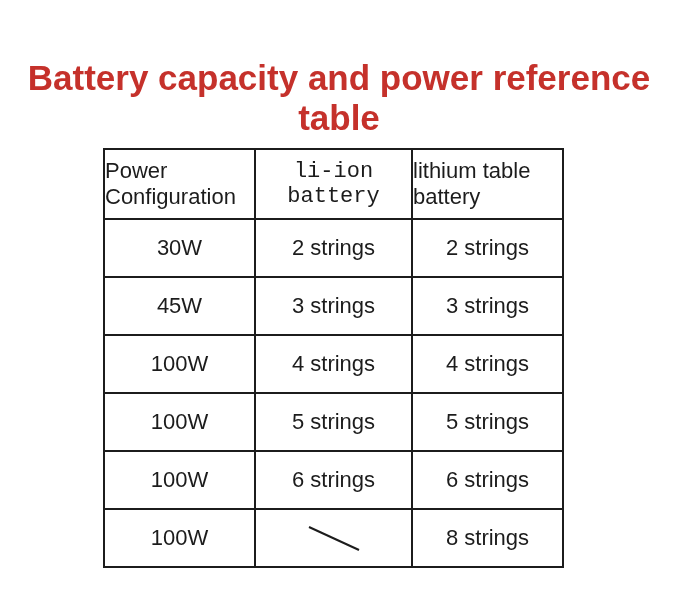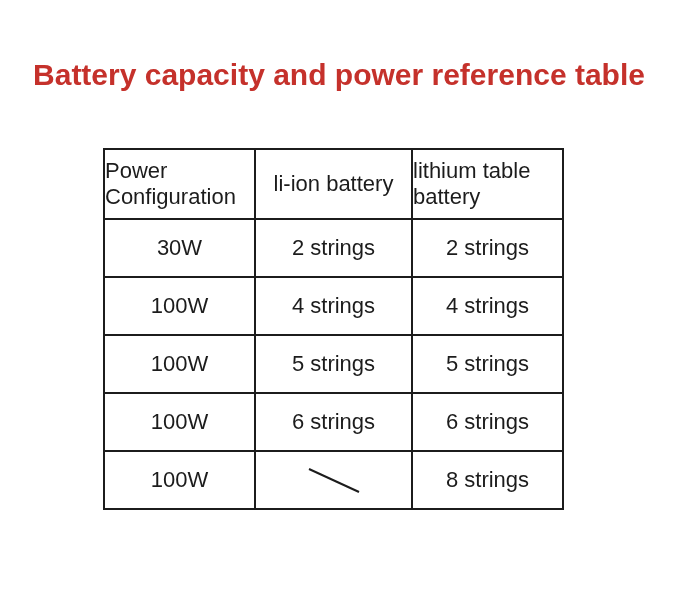--- a/index.html
+++ b/index.html
@@ -10,21 +10,21 @@
     font-family:"Liberation Sans", sans-serif;
     color:#1c1c1c;
     overflow:hidden;
   }
   .title{
     position:absolute;
     top:58px;left:0;
     width:100%;
     margin:0;
     text-align:center;
-    font-size:30px;
+    font-size:35px;
     font-weight:bold;
     letter-spacing:0px;
     color:#c5312b;
   }
   table.ref-table{
     position:absolute;
     left:103px;top:148px;
     border-collapse:collapse;
     table-layout:fixed;
     font-size:22px;
@@ -32,21 +32,21 @@
   .ref-table th,.ref-table td{
     border:2px solid #1c1c1c;
     vertical-align:middle;
     font-weight:normal;
     padding:0;
     background:#ffffff;
   }
   .ref-table thead tr{height:70px;}
   .ref-table tbody tr{height:58px;}
   .col-power{width:149px;margin-top:12px;}
-  .col-liion{width:155px;}
+  .col-liion{width:155px;font-family:Liberation Mono, monospace;}
   .col-lifepo{width:149px;}
   .al{text-align:left;padding-left:7px;padding-right:4px;line-height:26px;}
   .ac{text-align:center;}
   .slash-wrap{display:flex;align-items:center;justify-content:center;height:100%;}
   .slash-wrap svg{display:block;}
 </style>
 </head>
 <body>
 
 <div class="page">
@@ -59,20 +59,25 @@
         <th class="col-power al">Power Configuration</th>
         <th class="col-liion ac">li-ion battery</th>
         <th class="col-lifepo al">lithium table battery</th>
       </tr>
     </thead>
     <tbody>
       <tr>
         <td class="ac">30W</td>
         <td class="ac">2 strings</td>
         <td class="ac">2 strings</td>
+      </tr>
+      <tr>
+        <td class="ac">45W</td>
+        <td class="ac">3 strings</td>
+        <td class="ac">3 strings</td>
       </tr>
       <tr>
         <td class="ac">100W</td>
         <td class="ac">4 strings</td>
         <td class="ac">4 strings</td>
       </tr>
       <tr>
         <td class="ac">100W</td>
         <td class="ac">5 strings</td>
         <td class="ac">5 strings</td>

